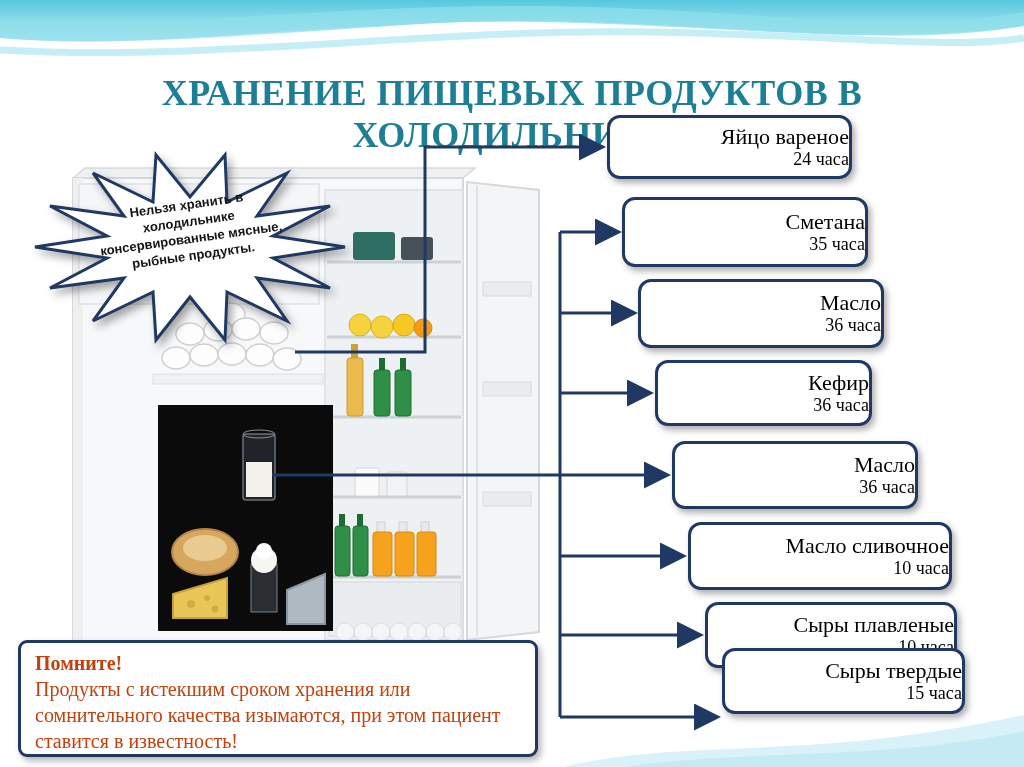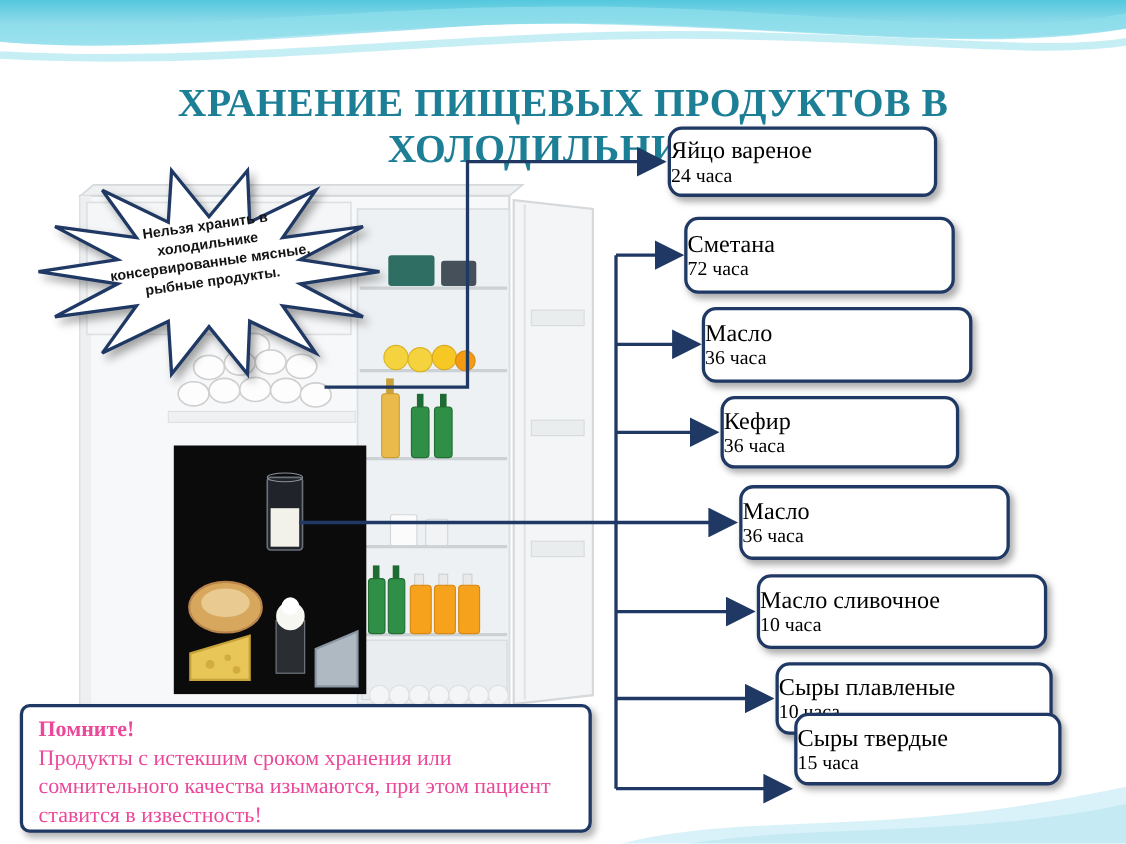--- a/index.html
+++ b/index.html
@@ -28,39 +28,39 @@
     position:absolute; left:70px; top:52px; width:190px;
     transform:rotate(-8deg);
     font-family:"Liberation Sans", sans-serif;
     font-size:13px; font-weight:bold; line-height:1.3;
     text-align:center; color:#141414;
   }
   .pbox {
     position:absolute; background:#ffffff;
     border:3px solid #1f3864; border-radius:13px;
     box-shadow:3px 4px 6px rgba(95,95,95,.5);
-    display:flex; flex-direction:column; align-items:flex-start; justify-content:center;
+    display:flex; flex-direction:column; align-items:flex-end; justify-content:center;
     text-align:center;
   }
   .pbox .pname { font-size:22px; color:#000; line-height:1.15; }
   .pbox .ptime { font-size:18px; color:#000; line-height:1.2; }
   .b1{left:607px;top:115px;width:245px;height:64px}
   .b2{left:622px;top:197px;width:246px;height:70px}
   .b3{left:638px;top:279px;width:246px;height:69px}
   .b4{left:655px;top:360px;width:217px;height:66px}
   .b5{left:672px;top:441px;width:246px;height:68px}
   .b6{left:688px;top:522px;width:264px;height:68px}
   .b7{left:705px;top:602px;width:252px;height:66px}
   .b8{left:722px;top:648px;width:243px;height:66px}
   .note {
     position:absolute; left:18px; top:640px; width:520px; height:117px;
     border:3px solid #1f3864; border-radius:9px; background:#fff;
     box-shadow:3px 4px 6px rgba(95,95,95,.45);
     padding:7px 14px;
-    font-size:20px; line-height:1.3; color:#ec4899;
+    font-size:20px; line-height:1.3; color:#c2410c;
   }
   .note .nh { font-weight:bold; }
   .lines { position:absolute; left:0; top:0; pointer-events:none; }
   .cl { stroke:#1f3864; stroke-width:3; fill:none; }
 </style>
 </head>
 <body>
 
 <svg class="wave-top" width="1024" height="78" viewBox="0 0 1024 78">
   <defs>
@@ -190,21 +190,21 @@
   <path class="cl" d="M560,635 H698" marker-end="url(#arr)"></path>
   <path class="cl" d="M560,717 H715" marker-end="url(#arr)"></path>
 </svg>
 
 <div class="pbox b1">
   <span class="pname">Яйцо вареное</span>
   <span class="ptime">24 часа</span>
 </div>
 <div class="pbox b2">
   <span class="pname">Сметана</span>
-  <span class="ptime">72 часа</span>
+  <span class="ptime">35 часа</span>
 </div>
 <div class="pbox b3">
   <span class="pname">Масло</span>
   <span class="ptime">36 часа</span>
 </div>
 <div class="pbox b4">
   <span class="pname">Кефир</span>
   <span class="ptime">36 часа</span>
 </div>
 <div class="pbox b5">

